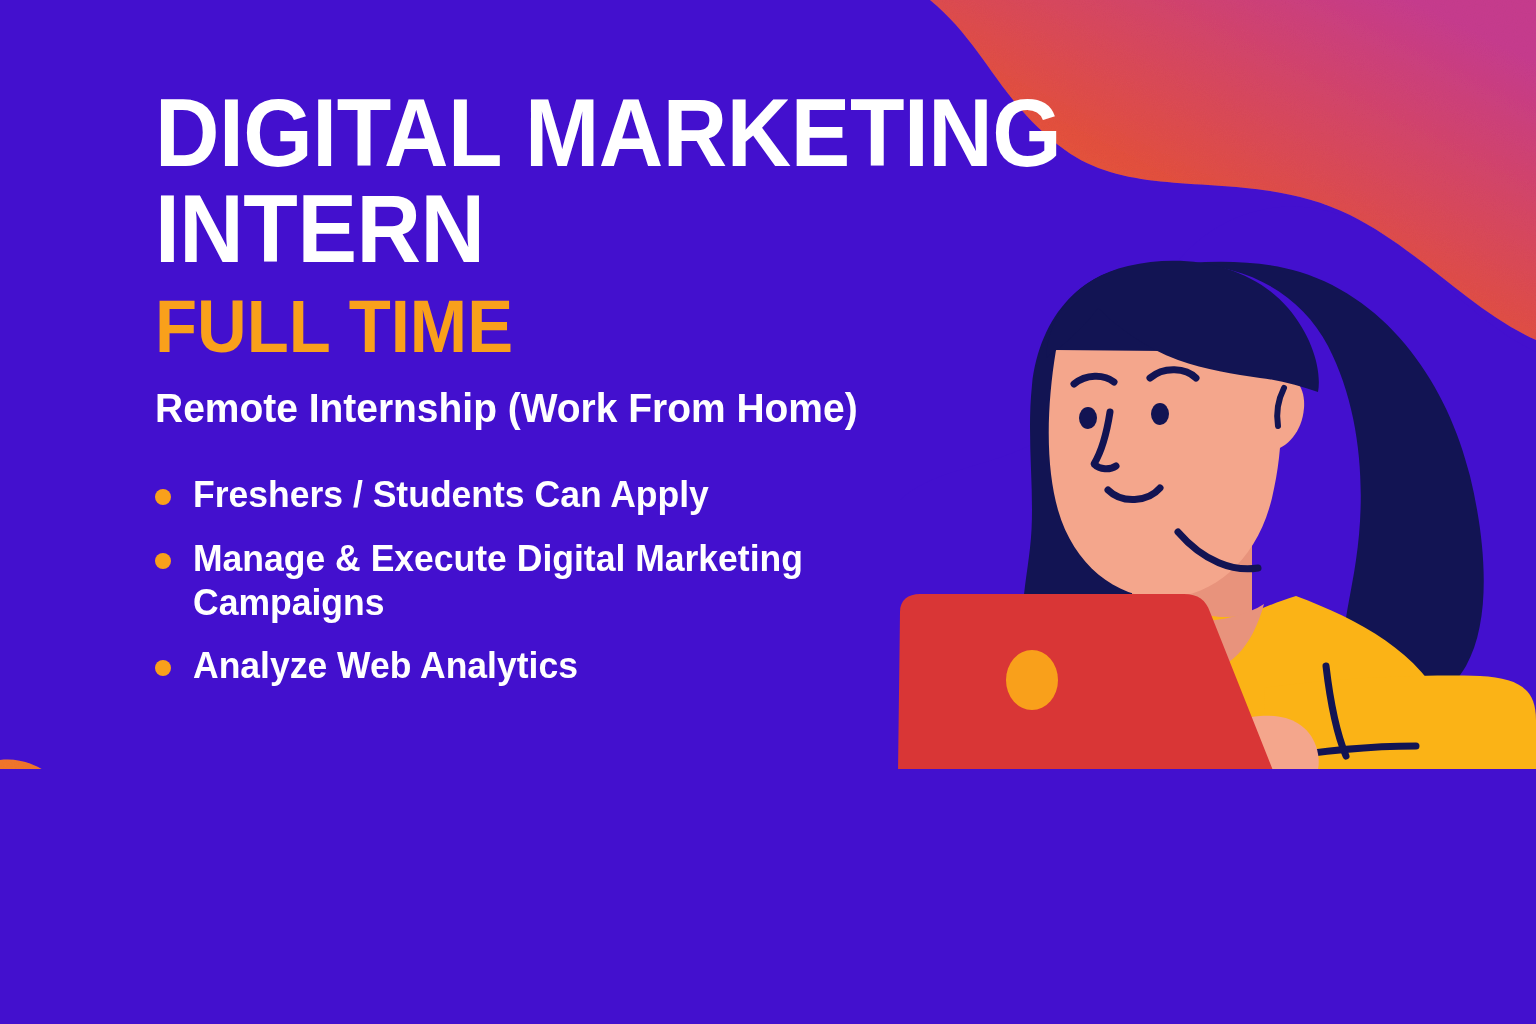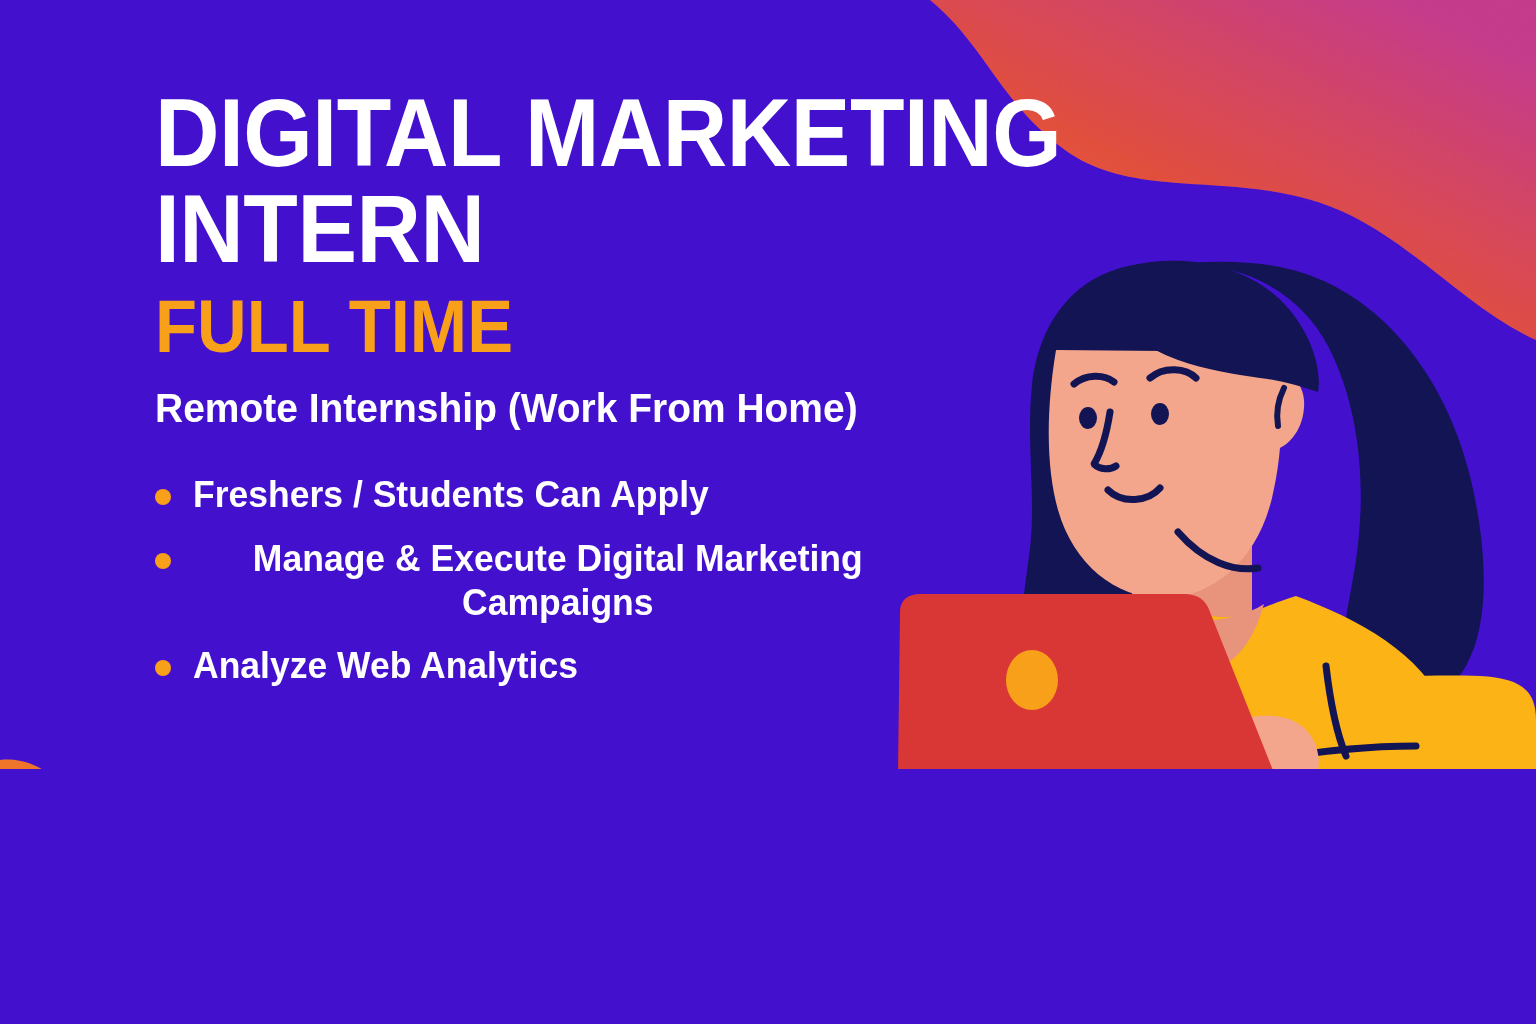--- a/index.html
+++ b/index.html
@@ -63,21 +63,21 @@
     color:#FFFFFF;
     font-size:41px;
     font-weight:bold;
     line-height:1.1;
     margin-top:22px;
     transform:scaleX(0.95);
     transform-origin:left center;
     white-space:nowrap;
   }
 
-  #bullets { margin-top:42px;text-align:center; }
+  #bullets { margin-top:42px; }
 
   .bullet-row {
     display:flex;
     align-items:flex-start;
     margin-bottom:20px;
   }
   .bullet-dot {
     flex:0 0 auto;
     width:16px; height:16px;
     border-radius:50%;

